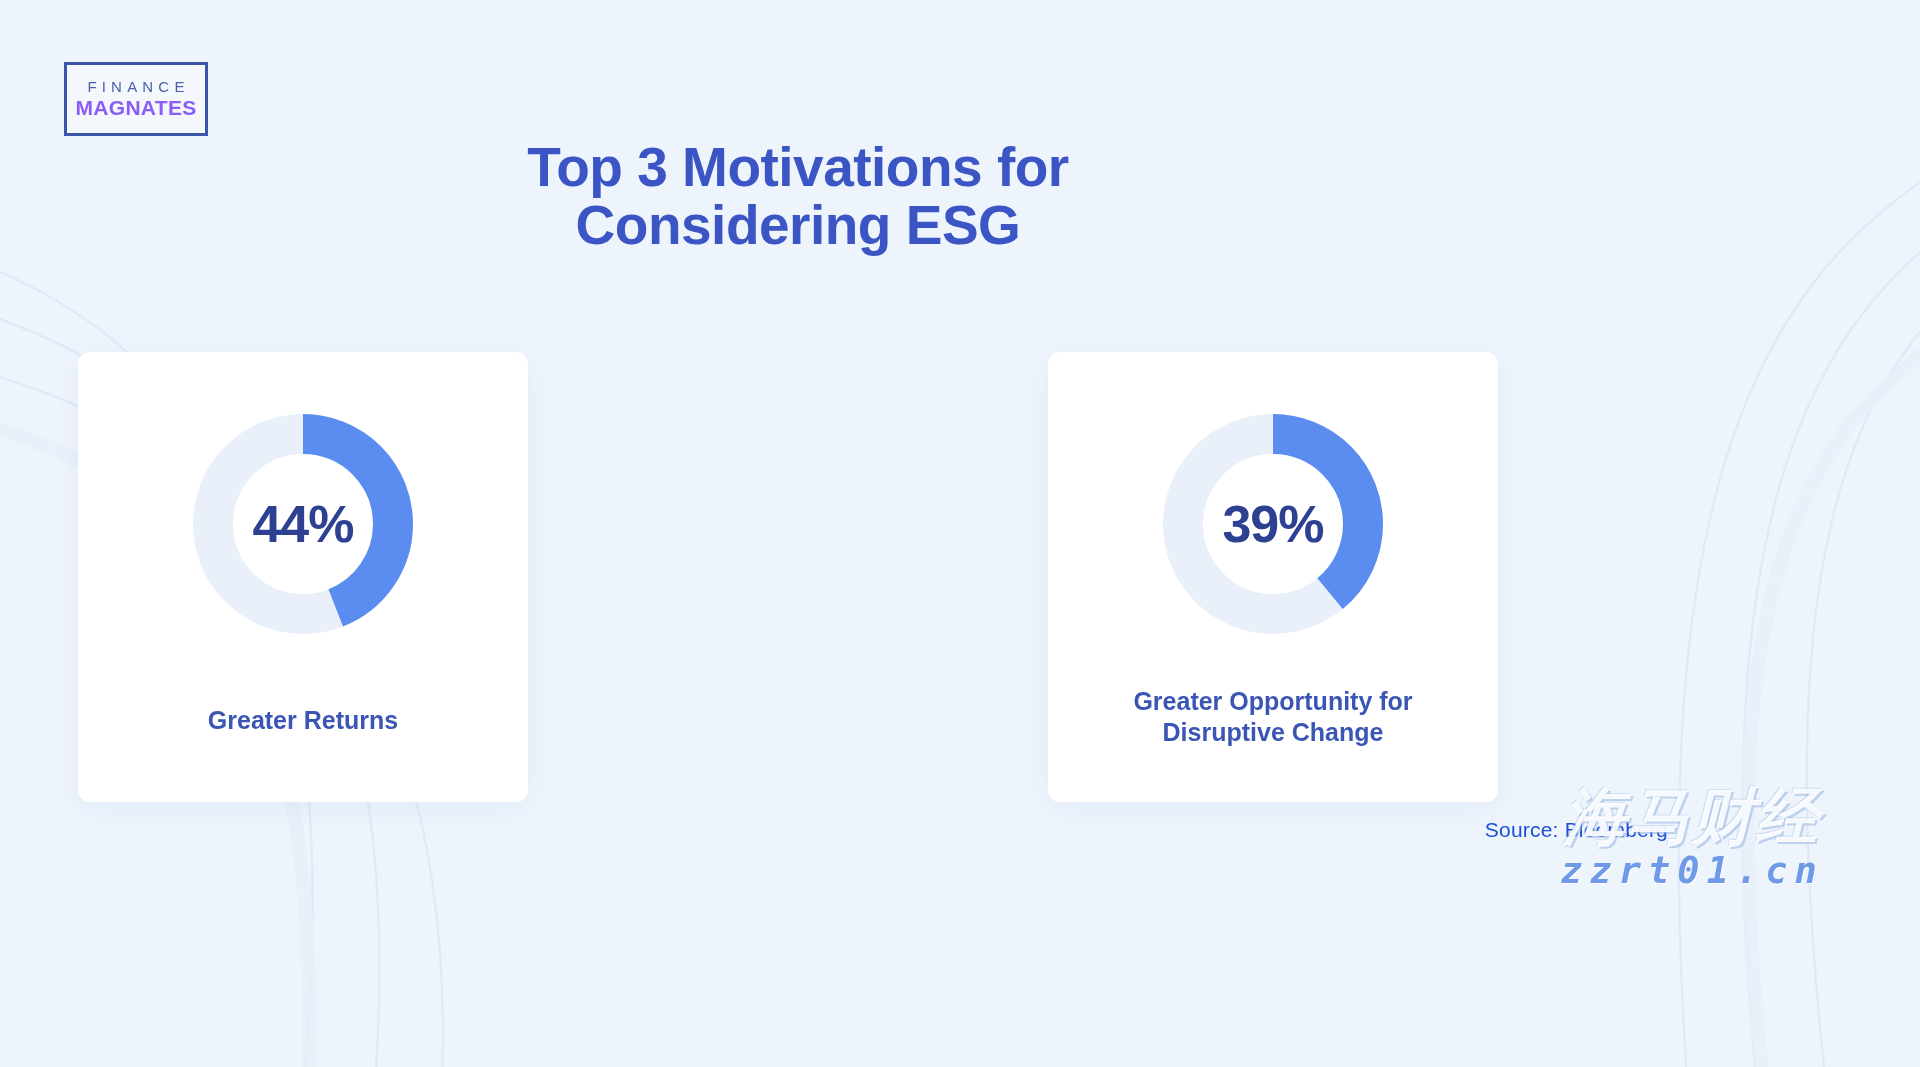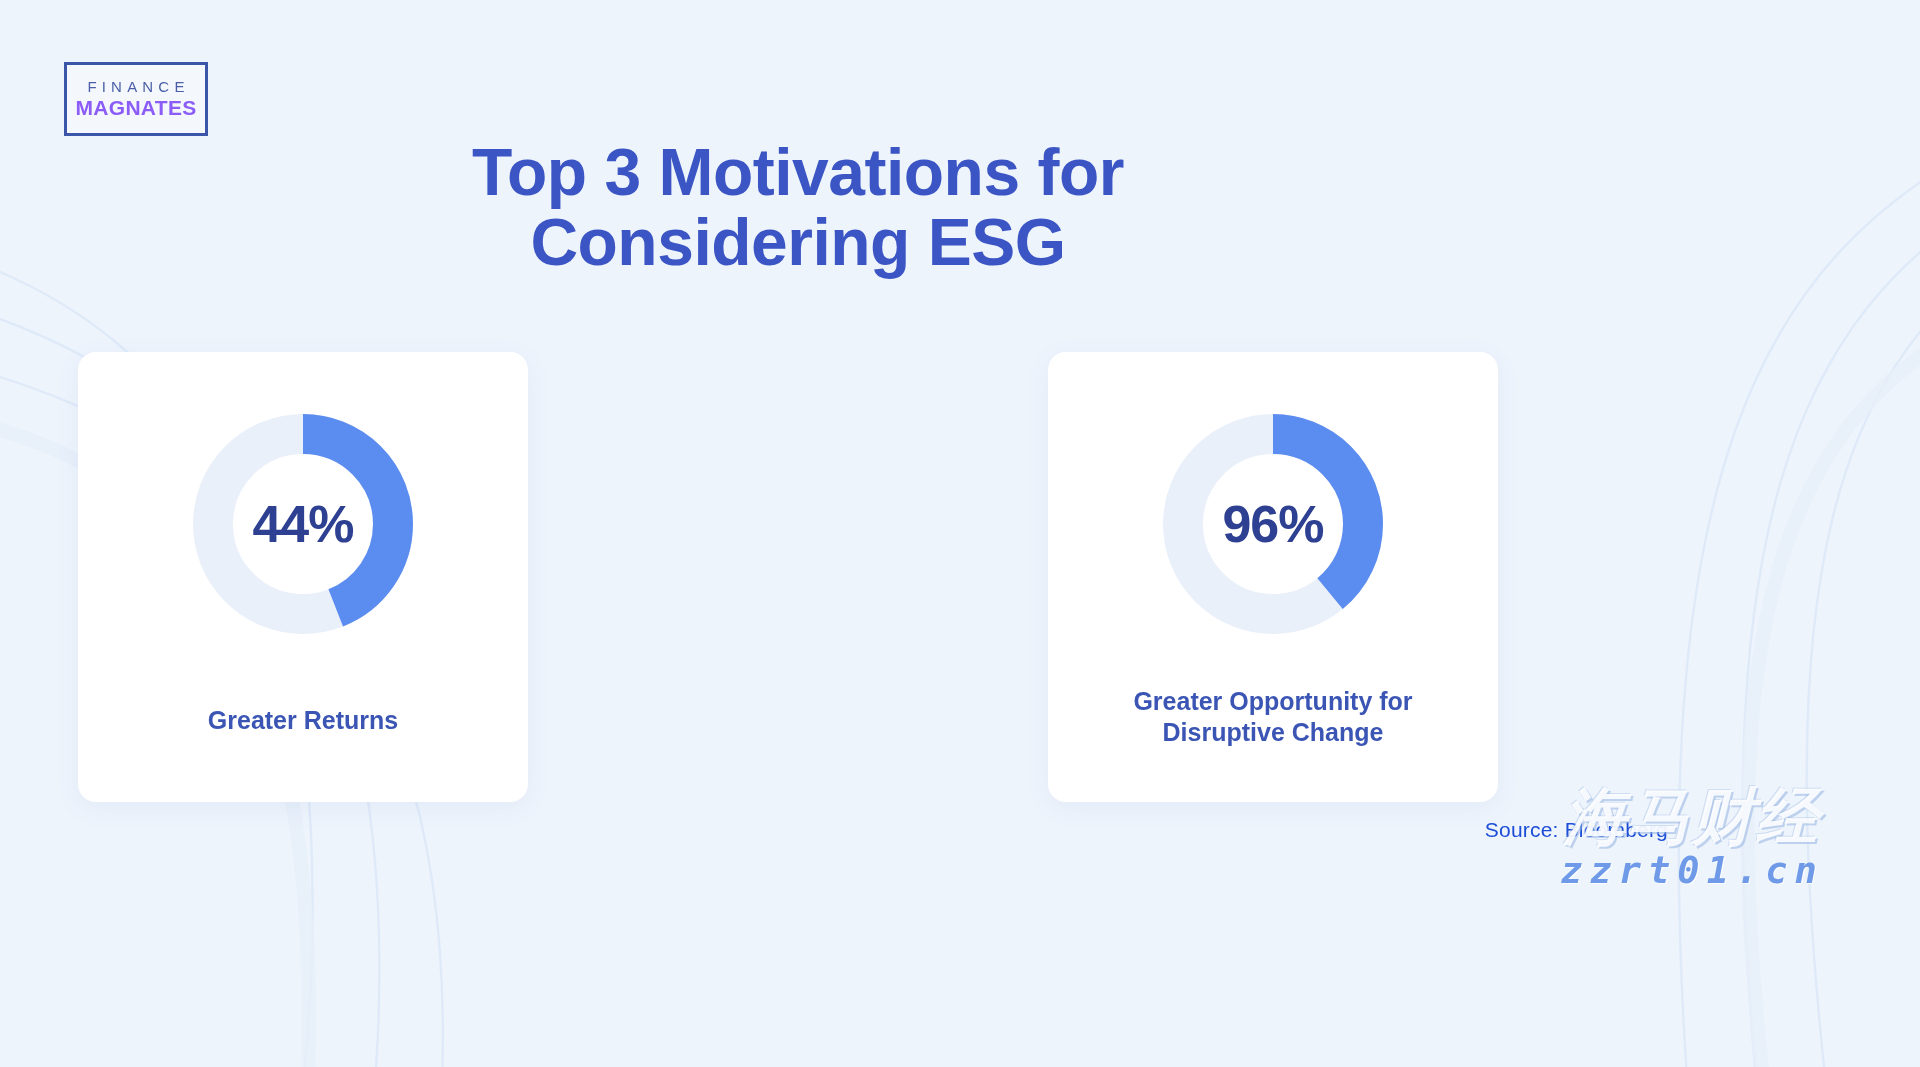--- a/index.html
+++ b/index.html
@@ -53,41 +53,41 @@
   }
 
   
   #page-title {
     position:absolute;
     left:0; top:138px;
     width:1560px;
     text-align:center;
     color:#3b55c4;
     font-weight:700;
-    font-size:66px;
+    font-size:55px;
     line-height:1.06;
     letter-spacing:-0.5px;
     padding-left:36px;
   }
   #page-title .t-line { display:block; }
 
   
   #cards-row {
     position:absolute;
     left:78px; top:352px;
     width:1420px;
     display:flex;
     justify-content:space-between;
   }
 
   .stat-card {
     width:450px;
     height:450px;
     background:#ffffff;
-    border-radius:18px;
+    border-radius:12px;
     box-shadow:0 6px 26px rgba(70,110,190,0.07);
     position:relative;
     display:flex;
     flex-direction:column;
     align-items:center;
   }
 
   .donut-wrap {
     position:relative;
     width:232px; height:232px;
@@ -208,21 +208,21 @@
     </div>
   </div>
 
 
   <div class="stat-card">
     <div class="donut-wrap">
       <svg class="donut-svg" viewBox="0 0 232 232">
         <circle cx="116" cy="116" r="90" fill="none" stroke="#eaf0fa" stroke-width="40"></circle>
         <circle class="donut-arc" cx="116" cy="116" r="90" fill="none" stroke="#5b8cf0" stroke-width="40" transform="rotate(-90 116 116)" stroke-dasharray="220.5398042820035 344.9468733641593" stroke-dashoffset="0"></circle>
       </svg>
-      <div class="donut-value">96%</div>
+      <div class="donut-value">39%</div>
     </div>
     <div class="card-label two-line">
       <span class="lbl-line">Greater Opportunity for</span>
       <span class="lbl-line">Disruptive Change</span>
     </div>
   </div>
 
 </div>
 
 <div id="source-text">Source: Bloomberg</div>

